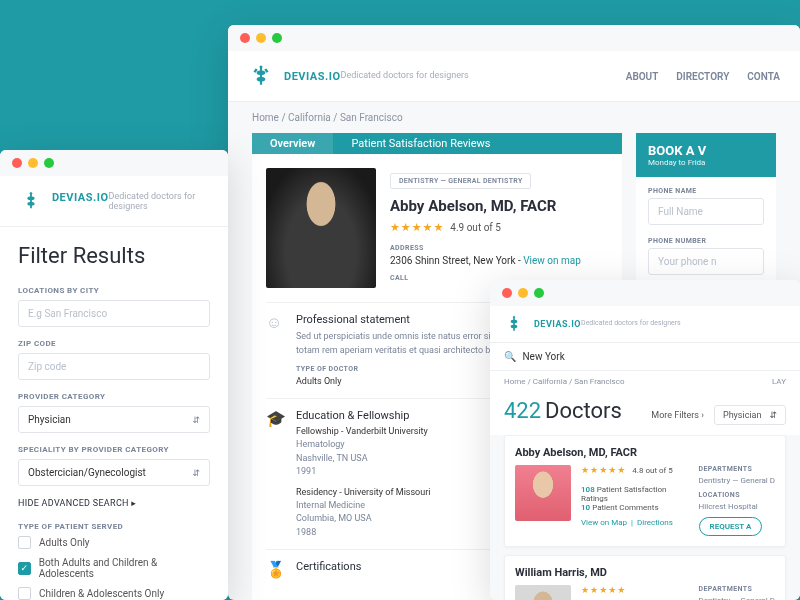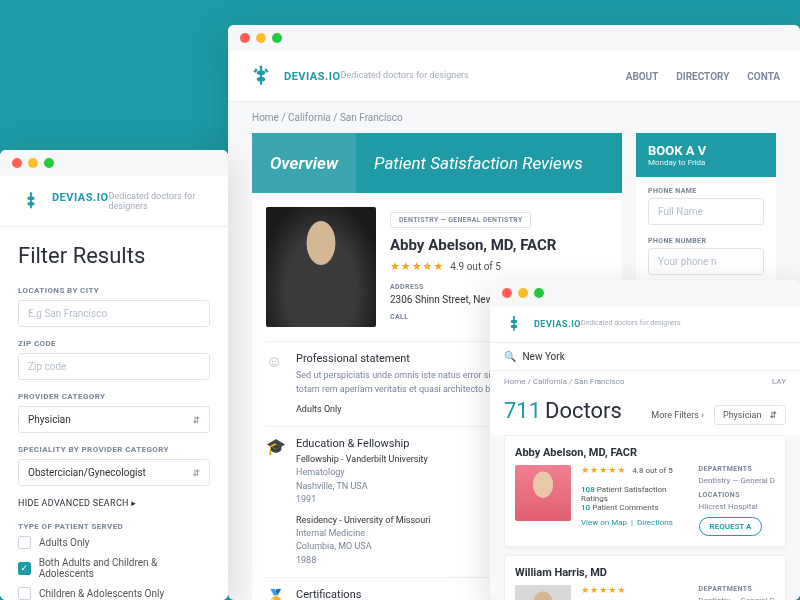--- a/index.html
+++ b/index.html
@@ -34,21 +34,21 @@
 .cb { width: 13px; height: 13px; border: 1px solid #d0d5dd; border-radius: 2px; display: flex; align-items: center; justify-content: center; }
 .cb.checked { background: #1f9ba5; border-color: #1f9ba5; color: #fff; font-size: 9px; }
 
 
 .win-detail { left: 228px; top: 25px; width: 572px; height: 575px; }
 .breadcrumb { padding: 10px 24px; font-size: 10px; color: #8a93a3; background: #f7f8fa; }
 .breadcrumb a { color: #8a93a3; text-decoration: none; }
 .detail-main { display: flex; padding: 0 24px; gap: 14px; }
 .detail-left { flex: 1; }
 .tabs-bar { background: #1f9ba5; display: flex; }
-.tab { padding: 20px 18px; color: #fff; font-size: 17px; font-style: italic; }
+.tab { padding: 4px 18px; color: #fff; font-size: 11px; }
 .tab.active { font-weight: 600; background: rgba(255,255,255,0.12); }
 .profile-card { background: #fff; padding: 14px; display: flex; gap: 14px; }
 .avatar { width: 110px; height: 120px; background: #222; border-radius: 2px; background-image: radial-gradient(ellipse at 50% 30%, #d4b896 18%, transparent 19%), radial-gradient(ellipse at 50% 70%, #3a3a3a 45%, #1a1a1a 80%); }
 .prof-info { flex: 1; }
 .badge-spec { display: inline-block; border: 1px solid #e1e5ea; padding: 3px 8px; font-size: 7px; font-weight: 600; color: #7a8599; letter-spacing: 0.3px; border-radius: 2px; margin-bottom: 8px; }
 .prof-name { font-size: 15px; font-weight: 700; color: #2a2f3a; margin-bottom: 6px; }
 .rating-row { display: flex; align-items: center; gap: 6px; font-size: 10px; color: #555; margin-bottom: 10px; }
 .stars { color: #f5a623; font-size: 11px; letter-spacing: 1px; }
 .mini-label { font-size: 7px; font-weight: 700; color: #7a8599; letter-spacing: 0.4px; margin-bottom: 3px; }
 .mini-val { font-size: 10px; color: #333; margin-bottom: 8px; }
@@ -136,20 +136,21 @@
           <div class="mini-label">CALL</div>
         </div>
       </div>
       <div class="sections">
         <div class="sec-row">
           <div class="sec-icon">☺</div>
           <div class="sec-body">
             <div class="sec-title">Professional statement</div>
             <div class="sec-text">Sed ut perspiciatis unde omnis iste natus error sit voluptatem laudantium, totam rem aperiam veritatis et quasi architecto beatae vitae dicta.</div>
             <div style="height:8px"></div>
+            <div class="mini-label">TYPE OF DOCTOR</div>
             <div class="sec-sub">Adults Only</div>
           </div>
         </div>
         <div class="sec-row">
           <div class="sec-icon">🎓</div>
           <div class="sec-body">
             <div class="sec-title">Education &amp; Fellowship</div>
             <div class="sec-sub">Fellowship - Vanderbilt University</div>
             <div class="sec-text">Hematology</div>
             <div class="sec-text">Nashville, TN USA</div>
@@ -254,21 +255,21 @@
   </div>
   <div class="search-row">
     <span>🔍</span>
     <span>New York</span>
   </div>
   <div class="bc2">
     <span><span>Home</span> / <span>California</span> / <span>San Francisco</span></span>
     <span>LAY</span>
   </div>
   <div class="count-row">
-    <div><span class="count-num">711</span> <span class="count-lbl">Doctors</span></div>
+    <div><span class="count-num">422</span> <span class="count-lbl">Doctors</span></div>
     <div class="filters-r">
       <span>More Filters ›</span>
       <div class="dd">
           <span>Physician</span>
           <span>⇵</span>
         </div>
     </div>
   </div>
   <div class="doc-card">
     <div class="doc-name-h">Abby Abelson, MD, FACR</div>

